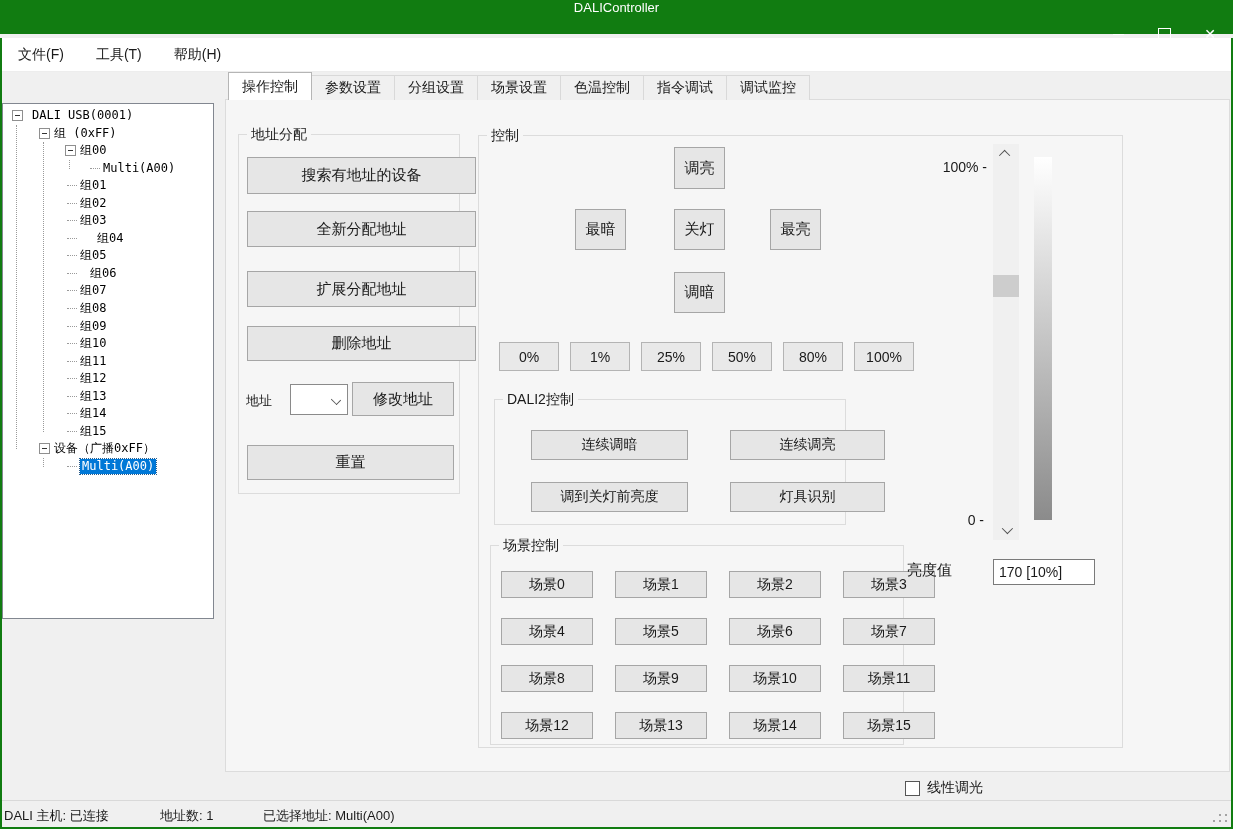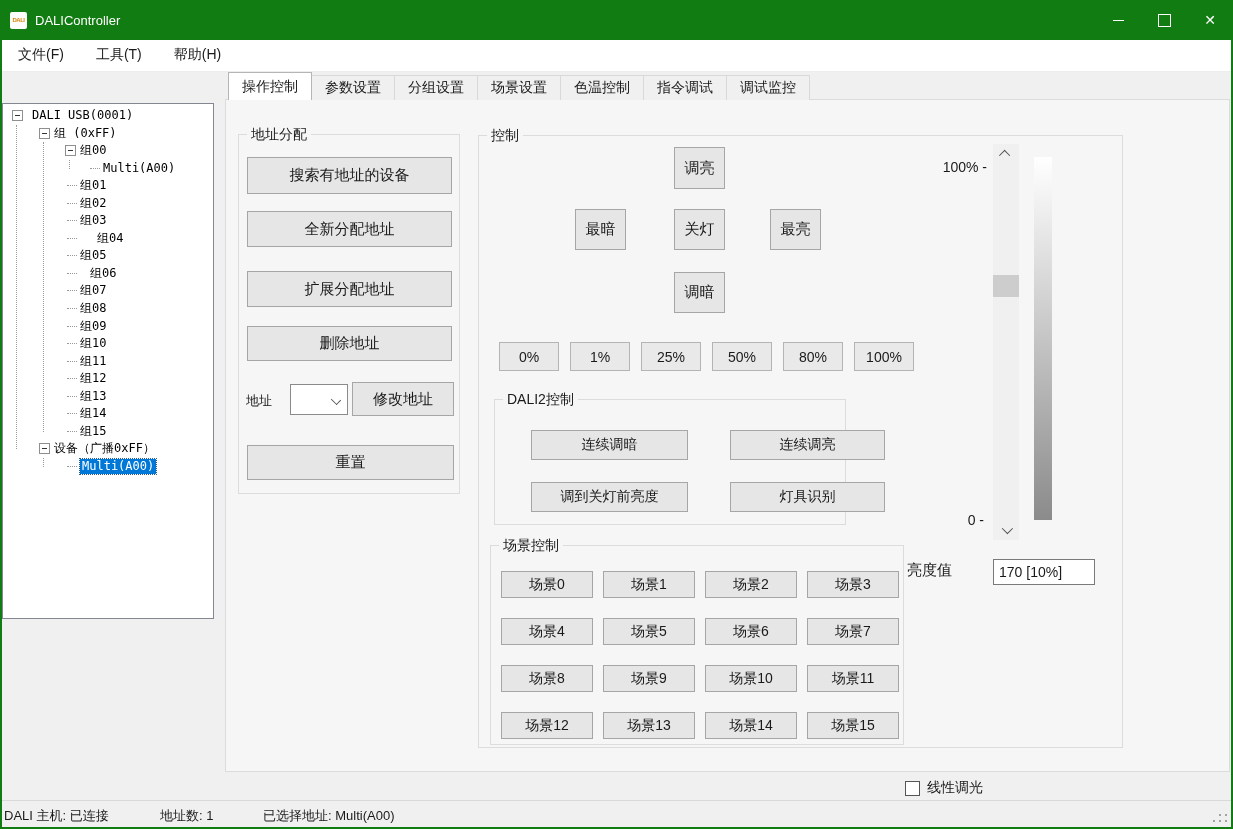--- a/index.html
+++ b/index.html
@@ -5,21 +5,21 @@
   html,body{margin:0;padding:0;background:#d0d0d0;}
   body{width:1233px;height:829px;font-family:"Liberation Sans",sans-serif;-webkit-font-smoothing:antialiased;}
   .window{position:relative;width:1233px;height:829px;background:#f0f0f0;overflow:hidden;}
 
   
   .frame-left,.frame-right{position:absolute;top:38px;bottom:0;width:2px;background:#117c11;z-index:60;}
   .frame-left{left:0;} .frame-right{right:0;}
   .frame-bottom{position:absolute;left:0;right:0;bottom:0;height:2px;background:#117c11;z-index:60;}
 
   
-  .titlebar{position:absolute;left:0;top:0;width:100%;height:40px;background:#117c11;display:flex;align-items:center;z-index:55;}
+  .titlebar{position:absolute;left:0;top:0;width:100%;height:34px;background:#117c11;display:flex;align-items:center;z-index:55;flex-direction:column;}
   .app-icon{width:17px;height:17px;background:#fdfdfd;border-radius:2px;margin:0 8px 0 10px;display:flex;align-items:center;justify-content:center;font-size:6px;font-weight:bold;color:#d8860b;letter-spacing:-0.5px;overflow:hidden;}
   .titlebar-title{color:#ffffff;font-size:13px;}
   .win-controls{margin-left:auto;display:flex;height:38px;}
   .win-btn{width:46px;height:38px;display:flex;align-items:center;justify-content:center;}
   .glyph-min{width:11px;height:1px;background:#fff;}
   .glyph-max{width:11px;height:11px;border:1px solid #fff;}
   .glyph-close{color:#fff;font-size:14px;line-height:14px;}
 
   
   .menubar{position:absolute;left:0;top:38px;width:100%;height:34px;background:#ffffff;display:flex;align-items:center;border-bottom:1px solid #ededed;box-sizing:border-box;z-index:5;}
@@ -43,34 +43,34 @@
   
   .tabpage{position:absolute;left:225px;top:99px;width:1005px;height:673px;background:#f6f6f6;border:1px solid #dcdcdc;box-sizing:border-box;z-index:3;}
 
   .groupbox{position:absolute;border:1px solid #dcdcdc;box-sizing:border-box;}
   .group-label{position:absolute;top:-9px;left:8px;background:#f6f6f6;padding:0 4px;font-size:14px;color:#1a1a1a;white-space:nowrap;}
 
   .btn{display:flex;align-items:center;justify-content:center;background:#e6e6e6;border:1px solid #a6a6a6;box-sizing:border-box;font-size:15px;color:#1a1a1a;white-space:nowrap;}
   .btn.small{font-size:14px;border-color:#b4b4b4;background:#e9e9e9;}
 
   
-  .addr-btn{position:absolute;left:8px;width:205px;}
+  .addr-btn{position:absolute;left:8px;width:229px;}
   .addr-label{position:absolute;left:7px;top:257px;font-size:13px;color:#1a1a1a;}
   .combo{position:absolute;left:51px;top:249px;width:58px;height:31px;background:#fff;border:1px solid #8a8a8a;box-sizing:border-box;}
   .combo .chev{position:absolute;right:7px;top:11px;width:7px;height:7px;border-right:1px solid #555;border-bottom:1px solid #555;transform:rotate(45deg) scale(1,.8);}
   .modify-btn{position:absolute;left:113px;top:247px;width:102px;height:34px;}
   .reset-btn{position:absolute;left:8px;top:310px;width:207px;height:35px;}
 
   
   .ctl-btn{position:absolute;width:51px;}
   .pct-row{position:absolute;left:20px;top:206px;display:flex;gap:11px;}
   .pct-row .btn{width:60px;height:29px;}
   .dali2-grid{display:grid;grid-template-columns:157px 155px;gap:22px 42px;padding:30px 0 0 36px;}
   .dali2-grid .btn{height:30px;font-size:14px;}
-  .scene-grid{display:grid;grid-template-columns:repeat(4,92px);gap:20px 10px;padding:25px 0 0 10px;text-align:center;}
+  .scene-grid{display:grid;grid-template-columns:repeat(4,92px);gap:20px 22px;padding:25px 0 0 10px;text-align:center;}
   .scene-grid .btn{height:27px;font-size:14px;}
 
   .slider-top-label{position:absolute;left:398px;top:23px;width:110px;text-align:right;font-size:14px;color:#1a1a1a;}
   .slider-bottom-label{position:absolute;left:443px;top:376px;width:62px;text-align:right;font-size:14px;color:#1a1a1a;}
   .vscroll{position:absolute;left:514px;top:8px;width:26px;height:396px;background:#f0f0f0;}
   .vscroll .arrow{position:absolute;left:0;width:26px;height:20px;display:flex;align-items:center;justify-content:center;}
   .chev-up{width:7px;height:7px;border-left:1.5px solid #505050;border-top:1.5px solid #505050;transform:rotate(45deg) translateY(2px);}
   .chev-down{width:7px;height:7px;border-right:1.5px solid #505050;border-bottom:1.5px solid #505050;transform:rotate(45deg) translateY(-2px);}
   .vscroll .thumb{position:absolute;left:0;top:131px;width:26px;height:22px;background:#cdcdcd;}
   .gradientbar{position:absolute;left:555px;top:21px;width:18px;height:363px;background:linear-gradient(to bottom,#ffffff 0%,#eeeeee 15%,#8b8b8b 100%);}

